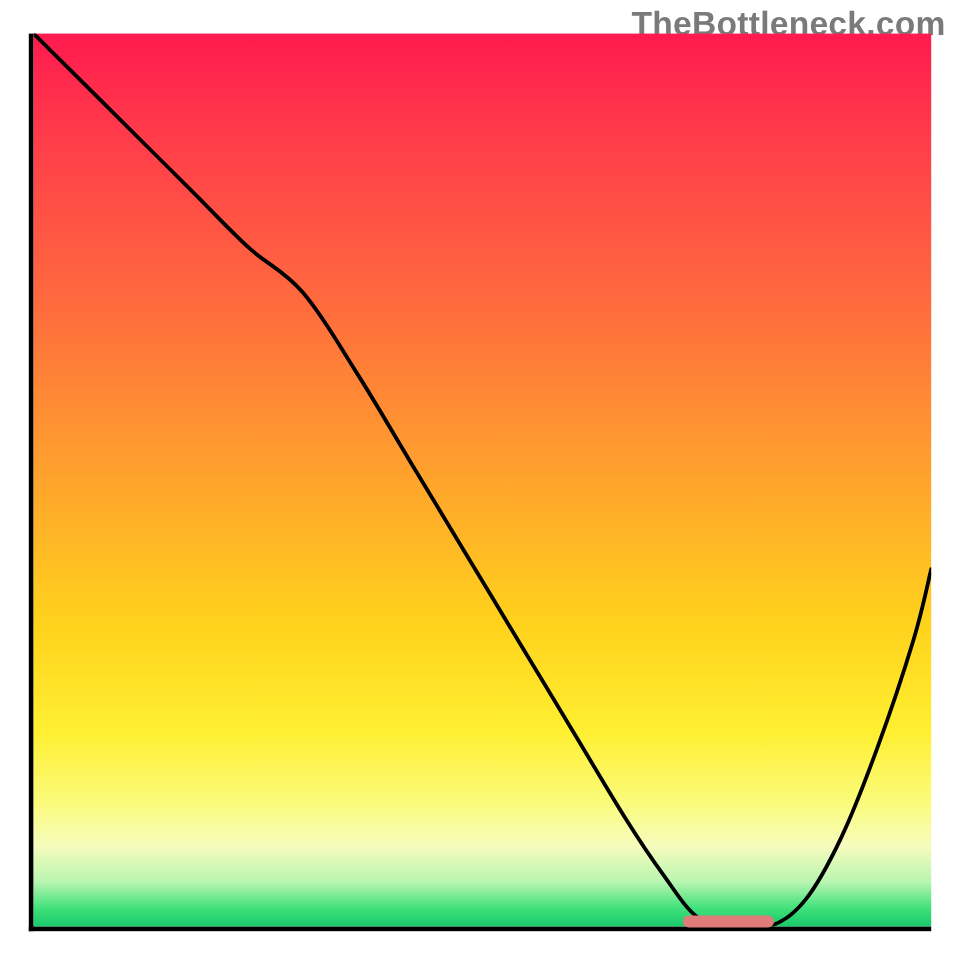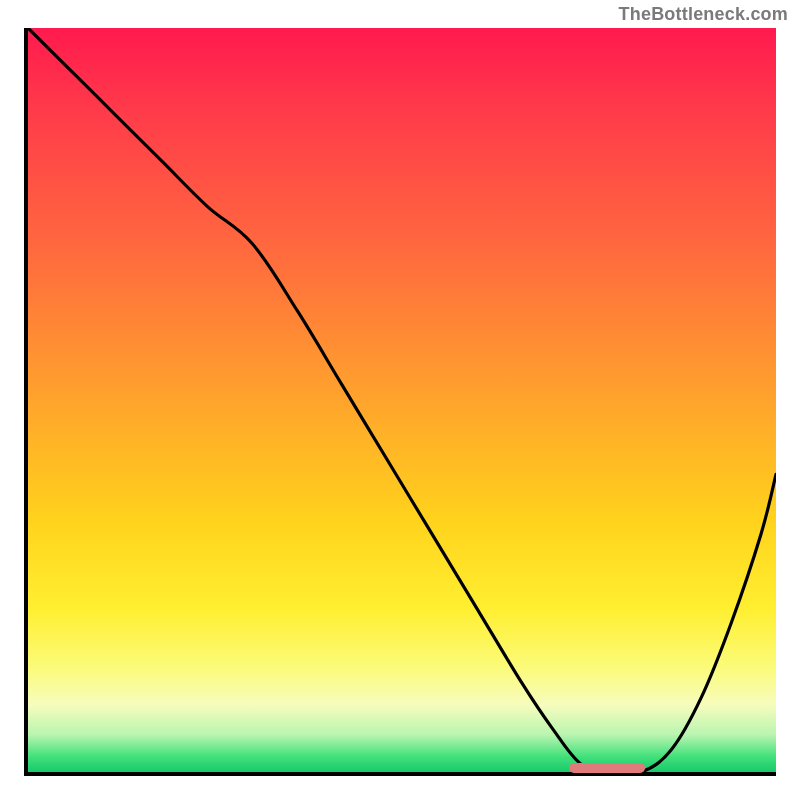--- a/index.html
+++ b/index.html
@@ -12,21 +12,21 @@
   }
   .frame {
     position: relative;
     width: 800px;
     height: 800px;
   }
   .watermark {
     position: absolute;
     top: 4px;
     right: 12px;
-    font-size: 18px;
+    font-size: 28px;
     font-weight: 600;
     color: #7a7a7a;
     letter-spacing: 0.2px;
   }
   .plot-area {
     position: absolute;
     left: 24px;
     top: 28px;
     width: 752px;
     height: 748px;

